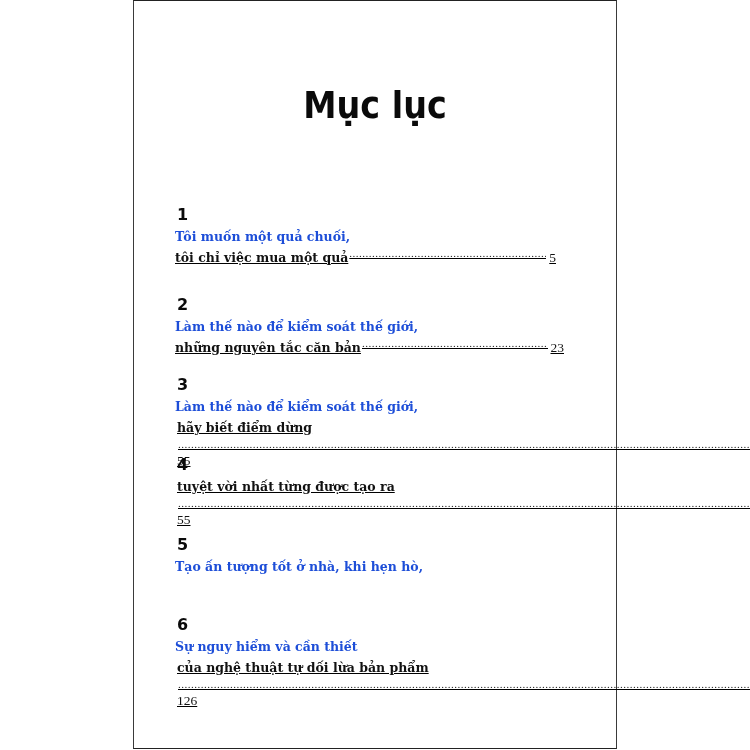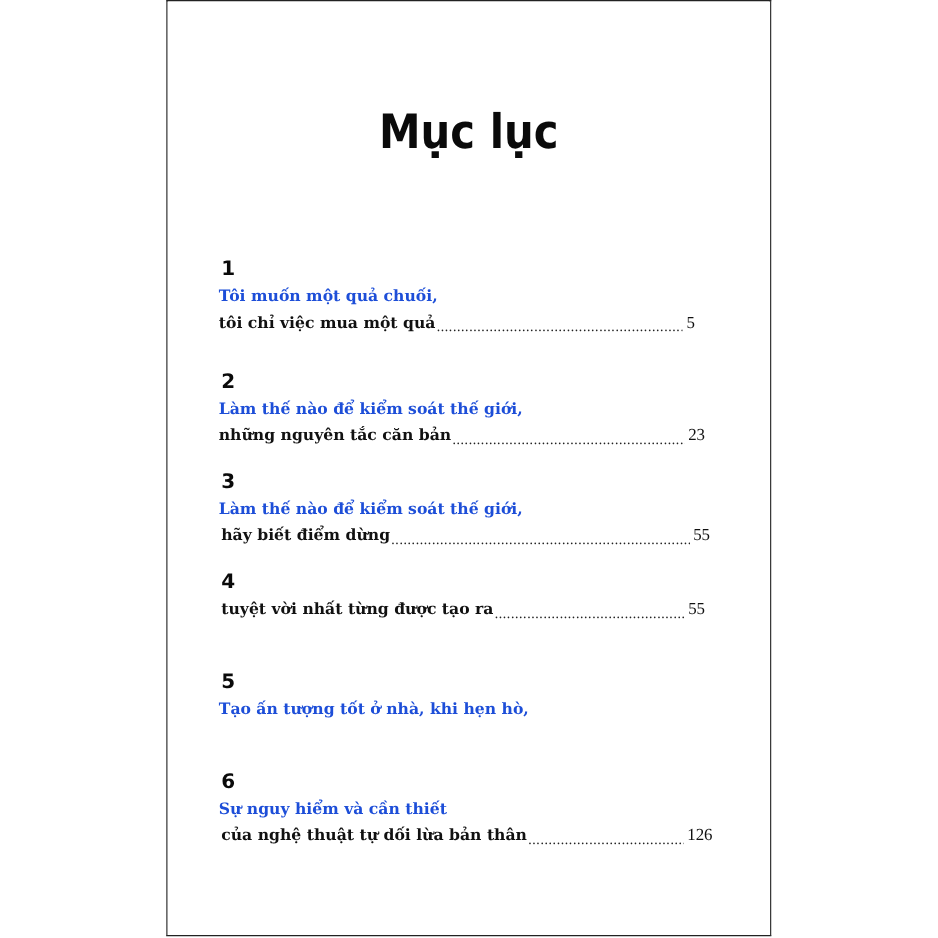--- a/index.html
+++ b/index.html
@@ -63,22 +63,23 @@
     .line {
       font-family: "DejaVu Serif", serif;
       font-weight: bold;
       font-size: 12.5px;
       line-height: 21px;
       color: #1d4ed8;
       white-space: nowrap;
     }
     .line-last {
       display: flex;
-      align-items: flex-end;
+      align-items: flex-start;
       white-space: nowrap;
+      text-decoration: underline;
     }
     .line-last .text {
       font-family: "DejaVu Serif", serif;
       font-weight: bold;
       font-size: 12.5px;
       line-height: 21px;
       color: #111;
       flex: 0 0 auto;
     }
     .line-last .leader {
@@ -95,21 +96,21 @@
       content: "................................................................................................................................................................................";
     }
     .line-last .pagenum {
       font-family: "Liberation Serif", serif;
       font-size: 13.5px;
       line-height: 21px;
       color: #111;
       flex: 0 0 auto;
       text-align: right;
     }
-    .indent { padding-left: 2px; }
+    .indent { padding-left: 2px; flex-direction: column; }
   </style>
 </head>
 <body>
 
 <div class="page">
   <div class="title">Mục lục</div>
 
   <div class="toc">
 
     <div class="entry" style="top:0px;">
@@ -153,20 +154,20 @@
 
     <div class="entry" style="top:330px;">
       <div class="chapter-num">5</div>
       <div class="line">Tạo ấn tượng tốt ở nhà, khi hẹn hò,</div>
     </div>
 
     <div class="entry" style="top:410px;">
       <div class="chapter-num">6</div>
       <div class="line">Sự nguy hiểm và cần thiết</div>
       <div class="line-last indent">
-        <span class="text">của nghệ thuật tự dối lừa bản thân</span>
+        <span class="text">của nghệ thuật tự dối lừa bản phẩm</span>
         <span class="leader"></span>
         <span class="pagenum" style="margin-right:0px;">126</span>
       </div>
     </div>
 
   </div>
 </div>
 
 </body></html>

